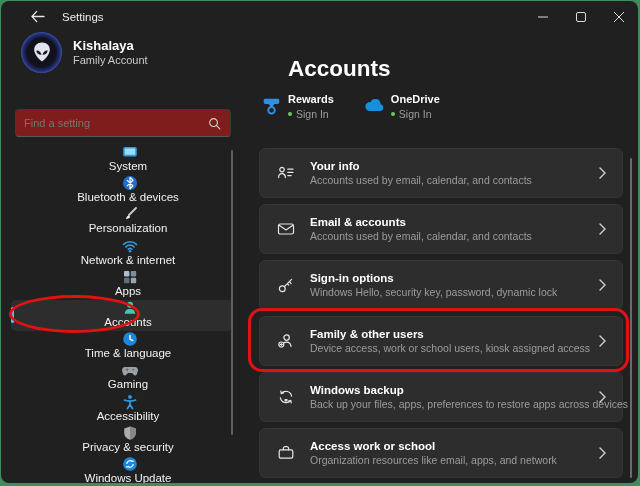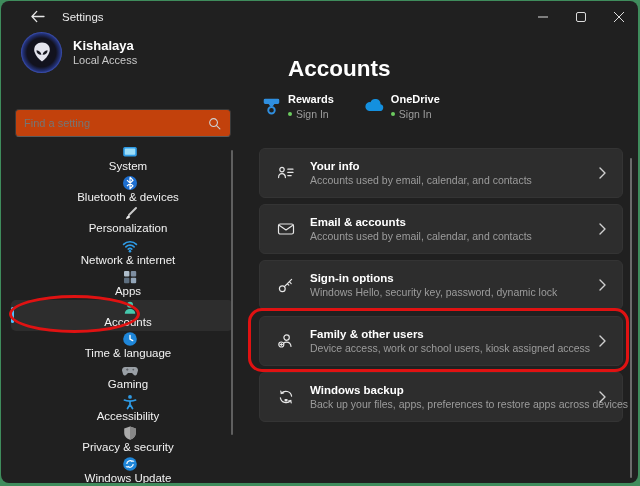--- a/index.html
+++ b/index.html
@@ -14,21 +14,21 @@
   .tb-spacer{flex:1;}
   .winbtn{width:38px;height:31px;background:transparent;border:none;display:flex;align-items:center;justify-content:center;cursor:pointer;}
 
   
   .sidebar{position:absolute;left:0;top:31px;width:240px;bottom:0;}
   .user-row{position:absolute;left:20px;top:0;display:flex;align-items:center;gap:11px;}
   .avatar{width:41px;height:41px;border-radius:50%;background:radial-gradient(circle,#12121e 50%,#23327a 65%,#4d66e0 74%,#0c0c16 85%);display:flex;align-items:center;justify-content:center;}
   .avatar svg{width:34px;height:34px;}
   .user-name{font-size:13px;font-weight:700;color:#ffffff;line-height:15px;}
   .user-type{font-size:11px;color:#c9c9c9;line-height:14px;}
-  .searchbox{position:absolute;left:14px;top:77px;width:214px;height:26px;background:#c2410c;border:1px solid #3a3a3a;border-bottom:1px solid #5a5a5a;border-radius:4px;display:flex;align-items:center;}
+  .searchbox{position:absolute;left:14px;top:77px;width:214px;height:26px;background:#7f1d1d;border:1px solid #3a3a3a;border-bottom:1px solid #5a5a5a;border-radius:4px;display:flex;align-items:center;}
   .searchbox input{flex:1;background:transparent;border:none;outline:none;color:#c7c7c7;font-size:11px;padding:0 8px;font-family:"Liberation Sans",sans-serif;}
   .search-ico{margin-right:9px;display:flex;}
   .nav{position:absolute;left:10px;top:112px;width:222px;}
   .nav-item{position:relative;height:31.2px;display:flex;align-items:center;border-radius:5px;cursor:pointer;flex-direction:column;}
   .nav-item .nicon{width:16px;height:16px;margin-left:15px;display:flex;align-items:center;justify-content:center;flex:none;}
   .nav-item .nlabel{margin-left:12px;font-size:11.5px;color:#f2f2f2;white-space:nowrap;}
   .nav-item.selected{background:#2d2d2d;}
   .accent-bar{position:absolute;left:0;top:7.5px;width:3px;height:16px;border-radius:2px;background:#4cc2ff;}
   .side-scroll{position:absolute;left:230px;top:118px;width:2px;height:285px;background:#5f5f5f;border-radius:1px;}
 
@@ -101,21 +101,21 @@
       <div class="user-row">
         <div class="avatar">
           <svg viewBox="0 0 24 24">
             <path d="M12 4.5c4.2 0 6.2 3.2 5.3 6.7-.7 2.7-3 5.3-5.3 6.8-2.3-1.5-4.6-4.1-5.3-6.8C5.8 7.7 7.8 4.5 12 4.5Z" fill="#e3e3ee"></path>
             <path d="M8.1 10.1c1.9.2 3.2 1.4 3.5 3.2-2.1.1-3.6-1.1-3.5-3.2Z" fill="#15151f"></path>
             <path d="M15.9 10.1c-1.9.2-3.2 1.4-3.5 3.2 2.1.1 3.6-1.1 3.5-3.2Z" fill="#15151f"></path>
           </svg>
         </div>
         <div>
           <div class="user-name">Kishalaya</div>
-          <div class="user-type">Local Access</div>
+          <div class="user-type">Family Account</div>
         </div>
       </div>
 
       <div class="searchbox">
         <input type="text" placeholder="Find a setting" style="">
         <span class="search-ico">
           <svg width="13" height="13" viewBox="0 0 14 14">
               <circle cx="6" cy="6" r="4.2" stroke="#cfcfcf" stroke-width="1.2" fill="none"></circle>
               <path d="M9.2 9.2 12.8 12.8" stroke="#cfcfcf" stroke-width="1.2" stroke-linecap="round"></path>
             </svg>
@@ -362,20 +362,37 @@
             <div class="card-title">Windows backup</div>
             <div class="card-sub">Back up your files, apps, preferences to restore apps across devices</div>
           </div>
           <span class="card-chevron">
             <svg width="7" height="12" viewBox="0 0 7 12">
                 <path d="M1 1l5 5-5 5" stroke="#d0d0d0" stroke-width="1.4" fill="none" stroke-linecap="round" stroke-linejoin="round"></path>
               </svg>
           </span>
         </div>
 
+        <div class="card">
+          <span class="card-ico">
+            <svg viewBox="0 0 18 18" width="18" height="18" fill="none" stroke="#e6e6e6" stroke-width="1.2" stroke-linecap="round" stroke-linejoin="round">
+                <rect x="2.2" y="5.8" width="13.6" height="8.4" rx="1.6"></rect>
+                <path d="M6.4 5.8V4.4a1.7 1.7 0 0 1 1.7-1.7h1.8a1.7 1.7 0 0 1 1.7 1.7v1.4"></path>
+              </svg>
+          </span>
+          <div class="card-text">
+            <div class="card-title">Access work or school</div>
+            <div class="card-sub">Organization resources like email, apps, and network</div>
+          </div>
+          <span class="card-chevron">
+            <svg width="7" height="12" viewBox="0 0 7 12">
+                <path d="M1 1l5 5-5 5" stroke="#d0d0d0" stroke-width="1.4" fill="none" stroke-linecap="round" stroke-linejoin="round"></path>
+              </svg>
+          </span>
+        </div>
 
       </div>
       <div class="main-scroll"></div>
     </main>
   </div>
 
   <div class="ann ann-ellipse"></div>
   <div class="ann ann-rect"></div>
 </div>
 

